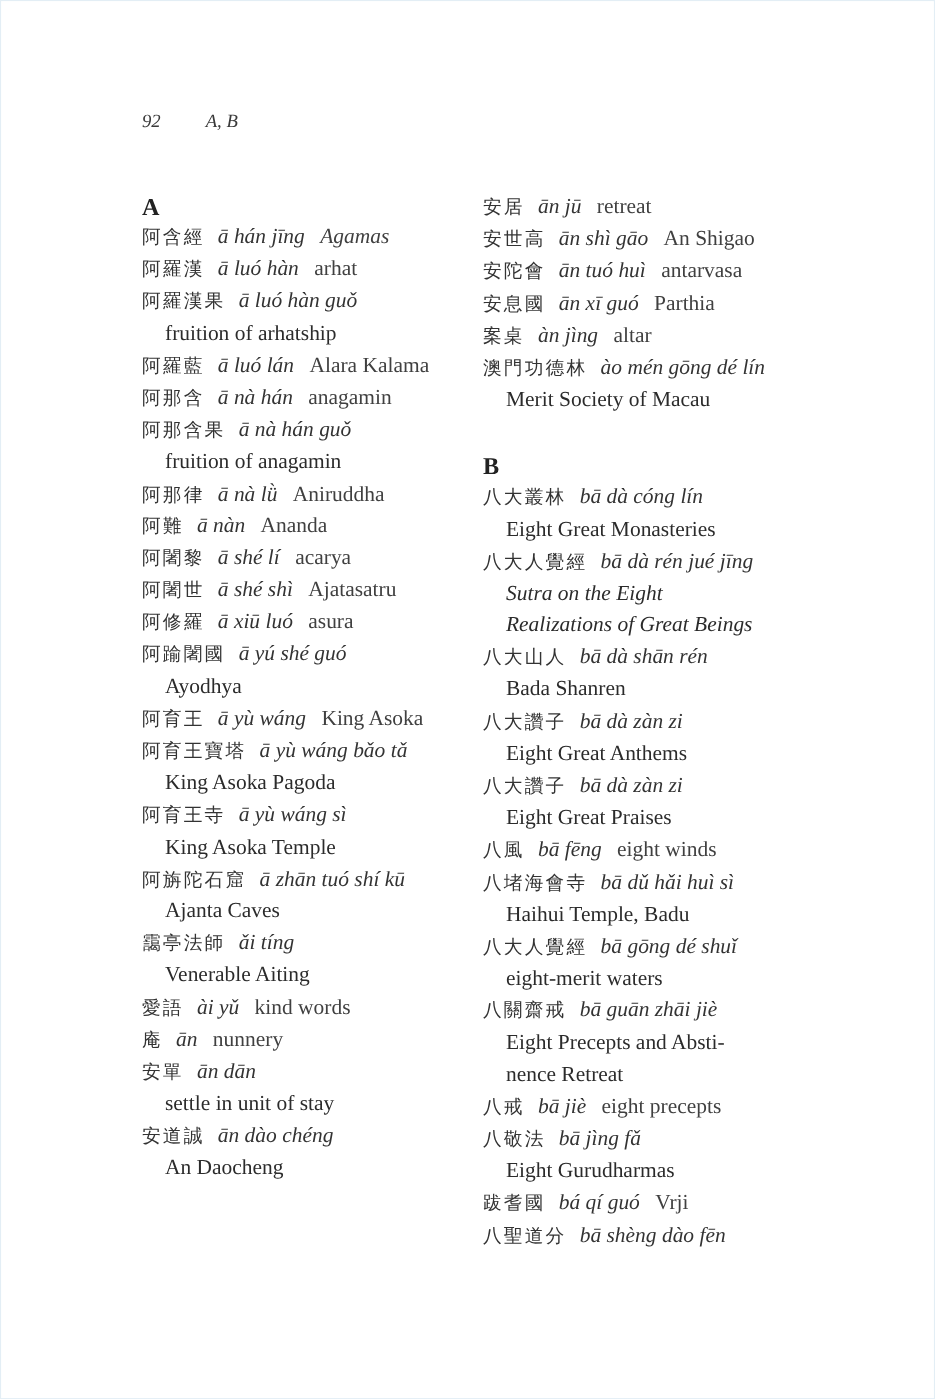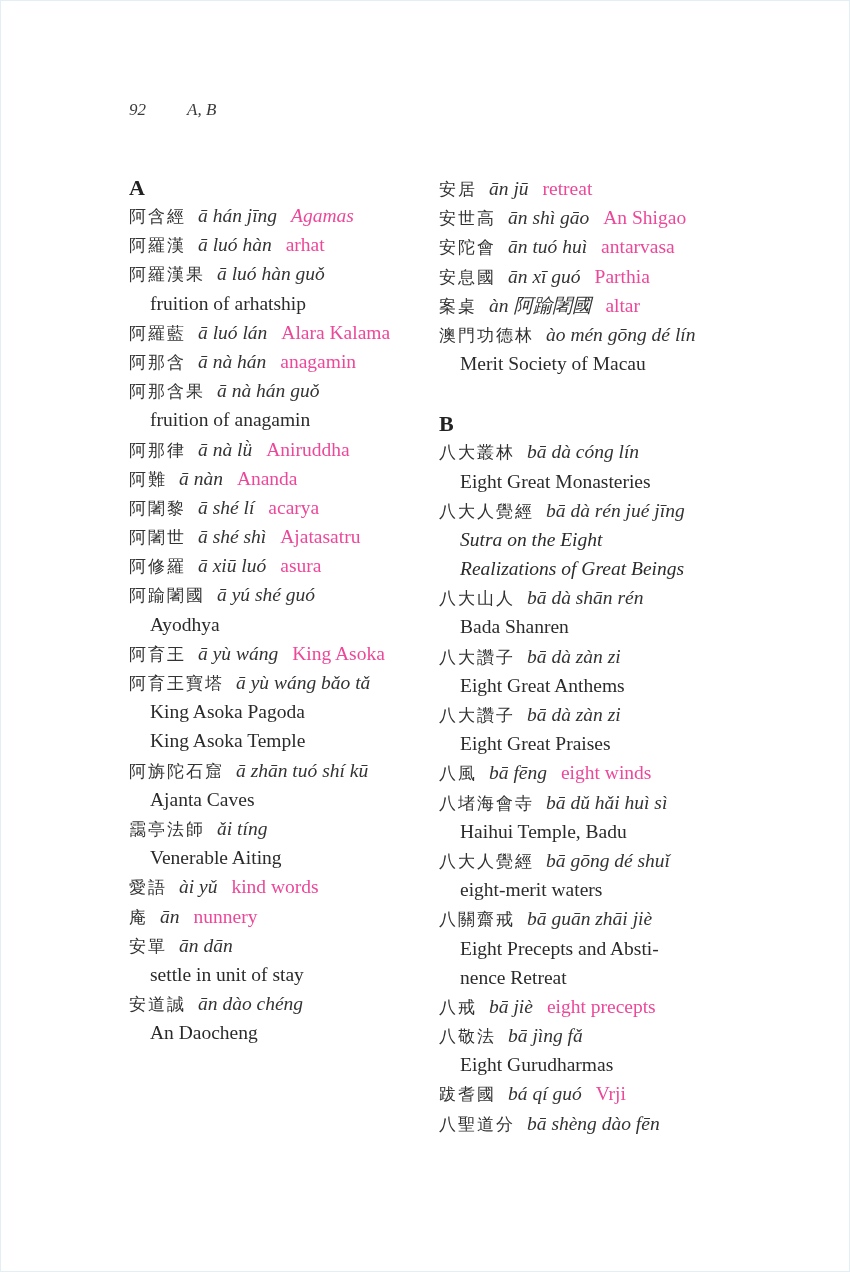--- a/index.html
+++ b/index.html
@@ -33,21 +33,21 @@
     }
     .line {
       height: 29.2px; line-height: 29.2px; font-size: 19.5px;
       white-space: nowrap;
     }
     .zh {
       font-family: "DejaVu Sans", sans-serif; font-size: 17px;
       letter-spacing: 2px; color: #333;
     }
     .py { font-style: italic; margin-left: 12px; color: #333; }
-    .en { margin-left: 14px; color: #ec4899; }
+    .en { margin-left: 14px; color: #404040; }
     .cont { padding-left: 21px; }
     .cont.it { font-style: italic; }
     .gap { height: 29px; }
   </style>
 </head>
 <body>
 
 <div class="page-frame">
   <div class="running-head">
     <span class="pg">92</span><span>A, B</span>
@@ -95,20 +95,21 @@
         <div class="line cont">Ayodhya</div>
       </div>
       <div class="entry">
         <div class="line"><span class="zh">阿育王</span><span class="py">ā yù wáng</span><span class="en">King Asoka</span></div>
       </div>
       <div class="entry">
         <div class="line"><span class="zh">阿育王寶塔</span><span class="py">ā yù wáng bǎo tǎ</span></div>
         <div class="line cont">King Asoka Pagoda</div>
       </div>
       <div class="entry">
+        <div class="line"><span class="zh">阿育王寺</span><span class="py">ā yù wáng sì</span></div>
         <div class="line cont">King Asoka Temple</div>
       </div>
       <div class="entry">
         <div class="line"><span class="zh">阿旃陀石窟</span><span class="py">ā zhān tuó shí kū</span></div>
         <div class="line cont">Ajanta Caves</div>
       </div>
       <div class="entry">
         <div class="line"><span class="zh">靄亭法師</span><span class="py">ǎi tíng</span></div>
         <div class="line cont">Venerable Aiting</div>
       </div>
@@ -134,21 +135,21 @@
       <div class="entry">
         <div class="line"><span class="zh">安世高</span><span class="py">ān shì gāo</span><span class="en">An Shigao</span></div>
       </div>
       <div class="entry">
         <div class="line"><span class="zh">安陀會</span><span class="py">ān tuó huì</span><span class="en">antarvasa</span></div>
       </div>
       <div class="entry">
         <div class="line"><span class="zh">安息國</span><span class="py">ān xī guó</span><span class="en">Parthia</span></div>
       </div>
       <div class="entry">
-        <div class="line"><span class="zh">案桌</span><span class="py">àn 阿踰闍國</span><span class="en">altar</span></div>
+        <div class="line"><span class="zh">案桌</span><span class="py">àn jìng</span><span class="en">altar</span></div>
       </div>
       <div class="entry">
         <div class="line"><span class="zh">澳門功德林</span><span class="py">ào mén gōng dé lín</span></div>
         <div class="line cont">Merit Society of Macau</div>
       </div>
       <div class="gap"></div>
       <div class="letter">B</div>
       <div class="entry">
         <div class="line"><span class="zh">八大叢林</span><span class="py">bā dà cóng lín</span></div>
         <div class="line cont">Eight Great Monasteries</div>

